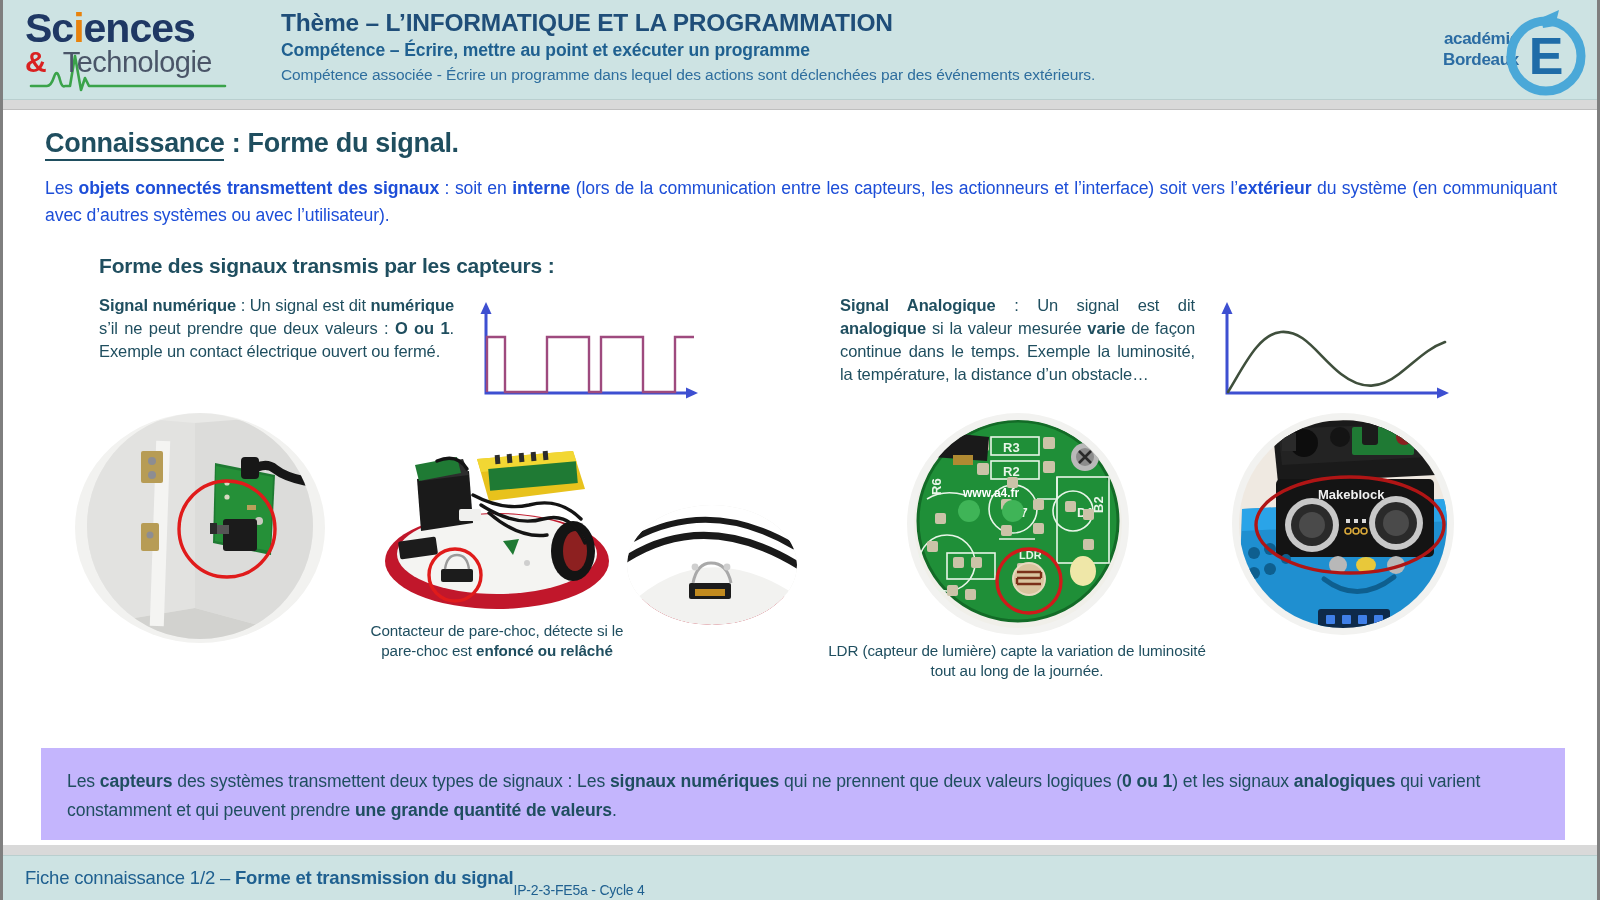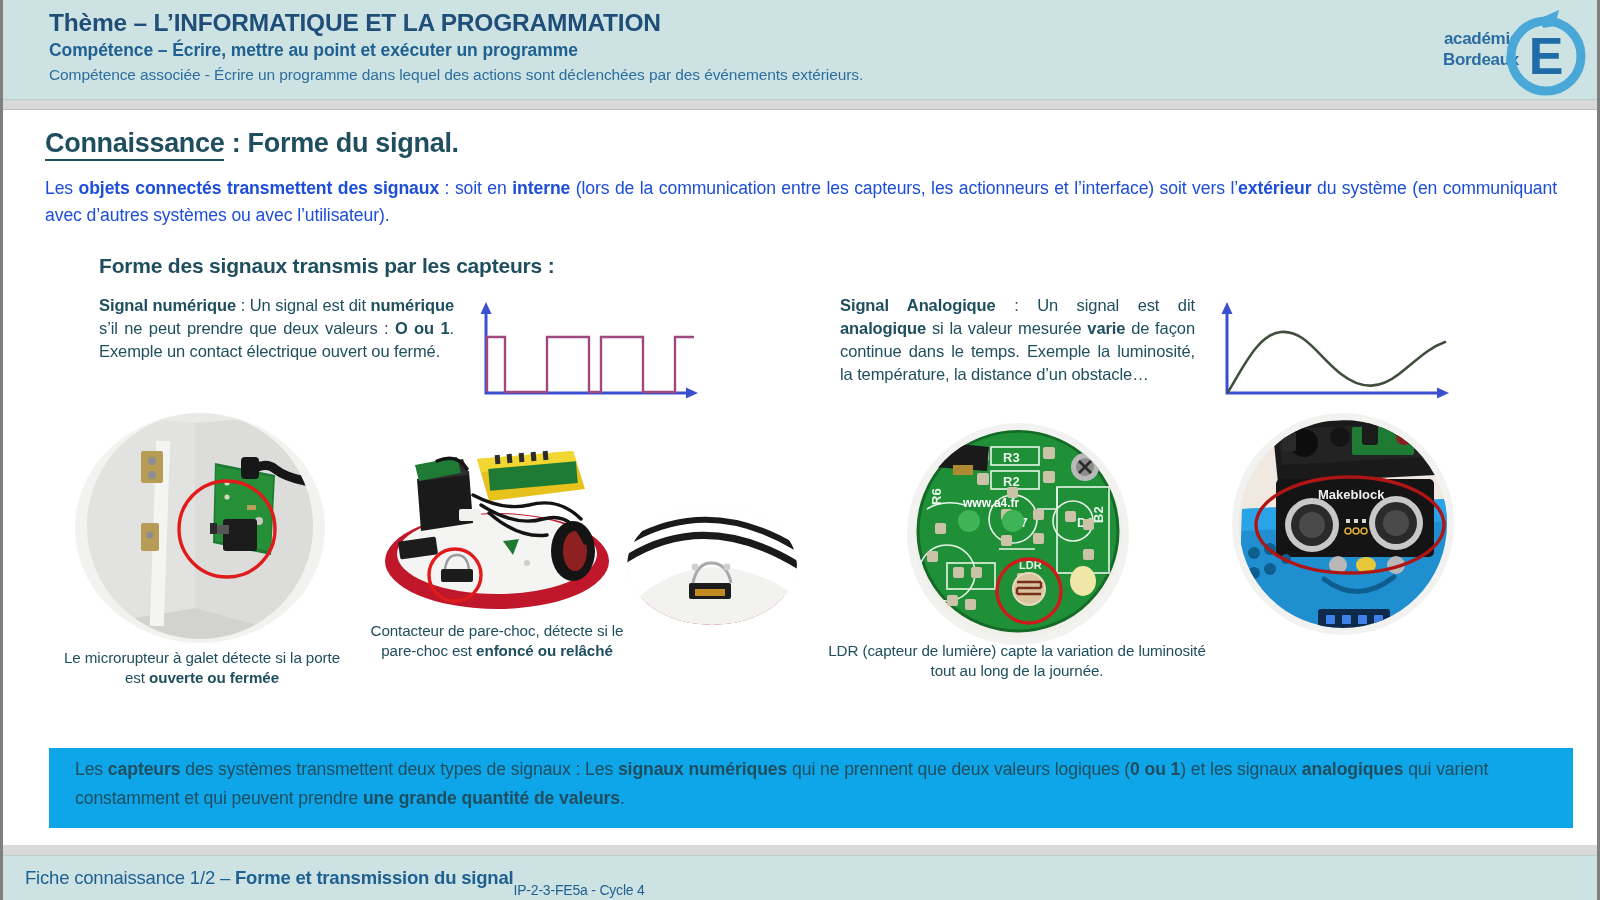--- a/index.html
+++ b/index.html
@@ -161,27 +161,26 @@
     color: #1f4e5f;
     letter-spacing: -0.1px;
   }
   .cap b { font-weight: bold; }
 
   
   .summary {
     position: absolute;
     left: 38px; top: 748px;
     width: 1524px;
-    background: #0ea5e9;
-    padding: 7px 22px 15px 26px;
+    background: #c4b5fd;
+    padding: 19px 22px 15px 26px;
     font-size: 17.6px;
     line-height: 29px;
     color: #1f4e5f;
     letter-spacing: -0.1px;
-    margin-left: 8px;
   }
   .summary b { font-weight: bold; }
 
   
   .footer-gap {
     position: absolute; left: 0; right: 0; top: 845px;
     height: 10px; background: #d9d9d9;
   }
   .footer {
     position: absolute;
@@ -199,20 +198,30 @@
   .footer .ft-left b { font-weight: bold; }
   .footer .ft-right { font-weight: normal; font-size: 14px; margin-top: 24px; }
 </style>
 </head>
 <body>
 
 <div class="page">
 
   <div class="header">
 
+    <div class="header-logo">
+      <svg class="logo-wave" viewBox="0 0 200 44">
+        <path d="M2 36 L18 36 Q22 36 25 27 Q28 18 31 30 Q33 38 36 36 L41 36 L46 6 L52 40 L56 28 L60 36 L196 36" fill="none" stroke="#3aa34a" stroke-width="2.6" stroke-linejoin="round" stroke-linecap="round"></path>
+      </svg>
+      <div class="logo-sciences"><span>Sc<span class="logo-accent-i">i</span>ences</span></div>
+      <div class="logo-row2">
+        <span class="logo-amp">&amp;</span>
+        <span class="logo-techno">Technologie</span>
+      </div>
+    </div>
 
     <div class="header-text">
       <div class="hdr-theme">Thème – L’INFORMATIQUE ET LA PROGRAMMATION</div>
       <div class="hdr-comp">Compétence – Écrire, mettre au point et exécuter un programme</div>
       <div class="hdr-assoc">Compétence associée - Écrire un programme dans lequel des actions sont déclenchées par des événements extérieurs.</div>
     </div>
 
     <div class="header-acad">
       <div class="acad-text">
         <div>académie</div>
@@ -370,21 +379,21 @@
             <path d="M6 34 q78 -42 162 8" fill="none" stroke="#1a1a1a" stroke-width="6"></path>
             <rect x="62" y="78" width="42" height="16" rx="2" fill="#1c1c1c"></rect>
             <rect x="68" y="84" width="30" height="7" fill="#c28b1f"></rect>
             <path d="M66 78 q4 -20 18 -20 q16 0 20 20" fill="none" stroke="#a9a9a9" stroke-width="3"></path>
             <circle cx="68" cy="62" r="3.4" fill="#cfcfcf"></circle>
             <circle cx="100" cy="62" r="3.4" fill="#cfcfcf"></circle>
           </g>
         </svg>
       </div>
 
-      <div class="photo circ" style="left:880px; top:10px; width:222px; height:222px;">
+      <div class="photo circ" style="left:880px; top:0px; width:222px; height:222px;">
         <svg width="222" height="222" viewBox="0 0 222 222">
           <defs>
               <clipPath id="c3">
                 <circle cx="111" cy="111" r="104"></circle>
               </clipPath>
             </defs>
           <g clip-path="url(#c3)">
             <rect width="222" height="222" fill="#f0efe9"></rect>
             <circle cx="111" cy="108" r="100" fill="#1f8f38"></circle>
             <circle cx="111" cy="108" r="100" fill="none" stroke="#136b27" stroke-width="3"></circle>
@@ -523,21 +532,20 @@
               <rect x="94" y="202" width="9" height="9" rx="1"></rect>
                 <rect x="110" y="202" width="9" height="9" rx="1"></rect>
               <rect x="126" y="202" width="9" height="9" rx="1"></rect>
                 <rect x="142" y="202" width="9" height="9" rx="1"></rect>
             </g>
           </g>
           <ellipse cx="118" cy="112" rx="94" ry="48" fill="none" stroke="#b01515" stroke-width="3.4"></ellipse>
         </svg>
       </div>
 
-      <div class="cap" style="left:30px; top:235px; width:290px;">Le microrupteur à galet détecte si la porte est <b>ouverte ou fermée</b></div>
 
       <div class="cap" style="left:340px; top:208px; width:260px;">Contacteur de pare-choc, détecte si le pare-choc est <b>enfoncé ou relâché</b></div>
 
       <div class="cap" style="left:790px; top:228px; width:400px;">LDR (capteur de lumière) capte la variation de luminosité tout au long de la journée.</div>
 
     </div>
   </div>
 
   <div class="summary">Les <b>capteurs</b> des systèmes transmettent deux types de signaux : Les <b>signaux numériques</b> qui ne prennent que deux valeurs logiques (<b>0 ou 1</b>) et les signaux <b>analogiques</b> qui varient constamment et qui peuvent prendre <b>une grande quantité de valeurs</b>.</div>
 

